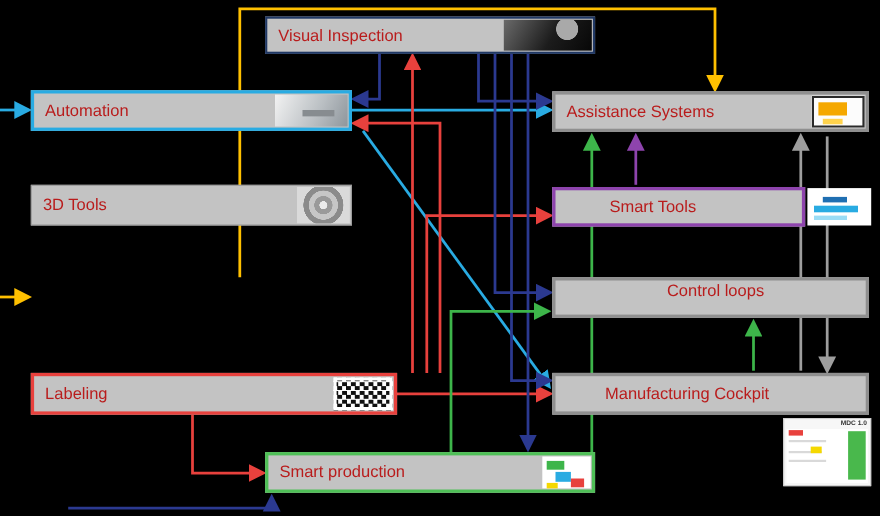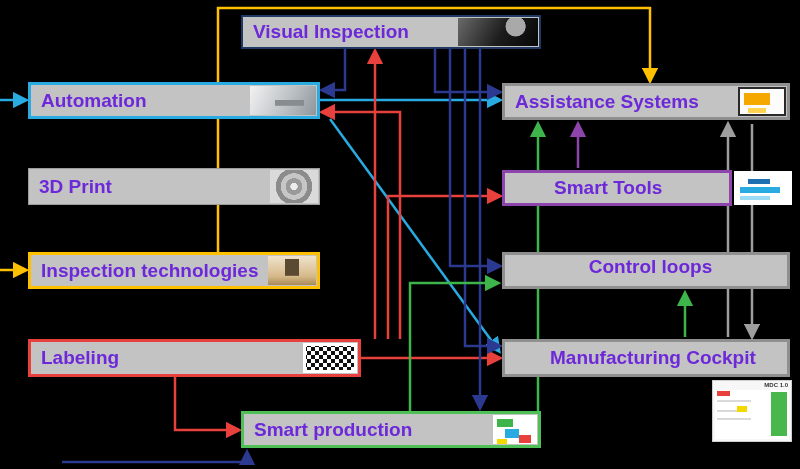--- a/index.html
+++ b/index.html
@@ -1,21 +1,21 @@
 <!DOCTYPE html>
 <html><head>
 <meta charset="utf-8">
 <style>
   html,body{margin:0;padding:0;background:#000;}
   .stage{position:relative;width:800px;height:469px;background:#000;overflow:hidden;
          font-family:"Liberation Sans",sans-serif;}
   .edges{position:absolute;left:0;top:0;width:800px;height:469px;z-index:1;}
   .node{position:absolute;z-index:2;background:#c3c3c3;border:3px solid #0f766e;
         box-sizing:border-box;display:flex;align-items:center;padding:1px;}
-  .node .lbl{padding-left:9px;font-size:19px;font-weight:700;color:#6d28d9;white-space:nowrap;}
+  .node .lbl{padding-left:9px;font-size:15px;font-weight:400;color:#b91c1c;white-space:nowrap;}
   .thumb{align-self:stretch;margin-left:auto;flex:0 0 auto;}
   
   .n-vi{left:241px;top:15px;width:300px;height:34px;border-width:2px;}
   .n-au{left:28px;top:82px;width:292px;height:37px;}
   .n-3d{left:28px;top:168px;width:292px;height:37px;border-width:1px;}
   .n-it{left:28px;top:252px;width:292px;height:37px;}
   .n-lb{left:28px;top:339px;width:333px;height:38px;}
   .n-sp{left:241px;top:411px;width:300px;height:37px;}
   .n-as{left:502px;top:83px;width:288px;height:37px;text-align:right;}
   .n-st{left:502px;top:170px;width:230px;height:36px;padding-left:40px;}
@@ -127,28 +127,24 @@
     <span class="lbl">Visual Inspection</span>
     <span class="thumb t-photo-dark"></span>
   </div>
 
   <div class="node n-au" style="border-color:#29abe2">
     <span class="lbl">Automation</span>
     <span class="thumb t-photo-light"></span>
   </div>
 
   <div class="node n-3d" style="border-color:#9c9c9c">
-    <span class="lbl">3D Print</span>
+    <span class="lbl">3D Tools</span>
     <span class="thumb t-impeller"></span>
   </div>
 
-  <div class="node n-it" style="border-color:#ffc000">
-    <span class="lbl">Inspection technologies</span>
-    <span class="thumb t-scanner"></span>
-  </div>
 
   <div class="node n-lb" style="border-color:#e8413d">
     <span class="lbl">Labeling</span>
     <span class="thumb t-qr"></span>
   </div>
 
   <div class="node n-sp" style="border-color:#4fbf57">
     <span class="lbl">Smart production</span>
     <span class="thumb t-diagram"></span>
   </div>

